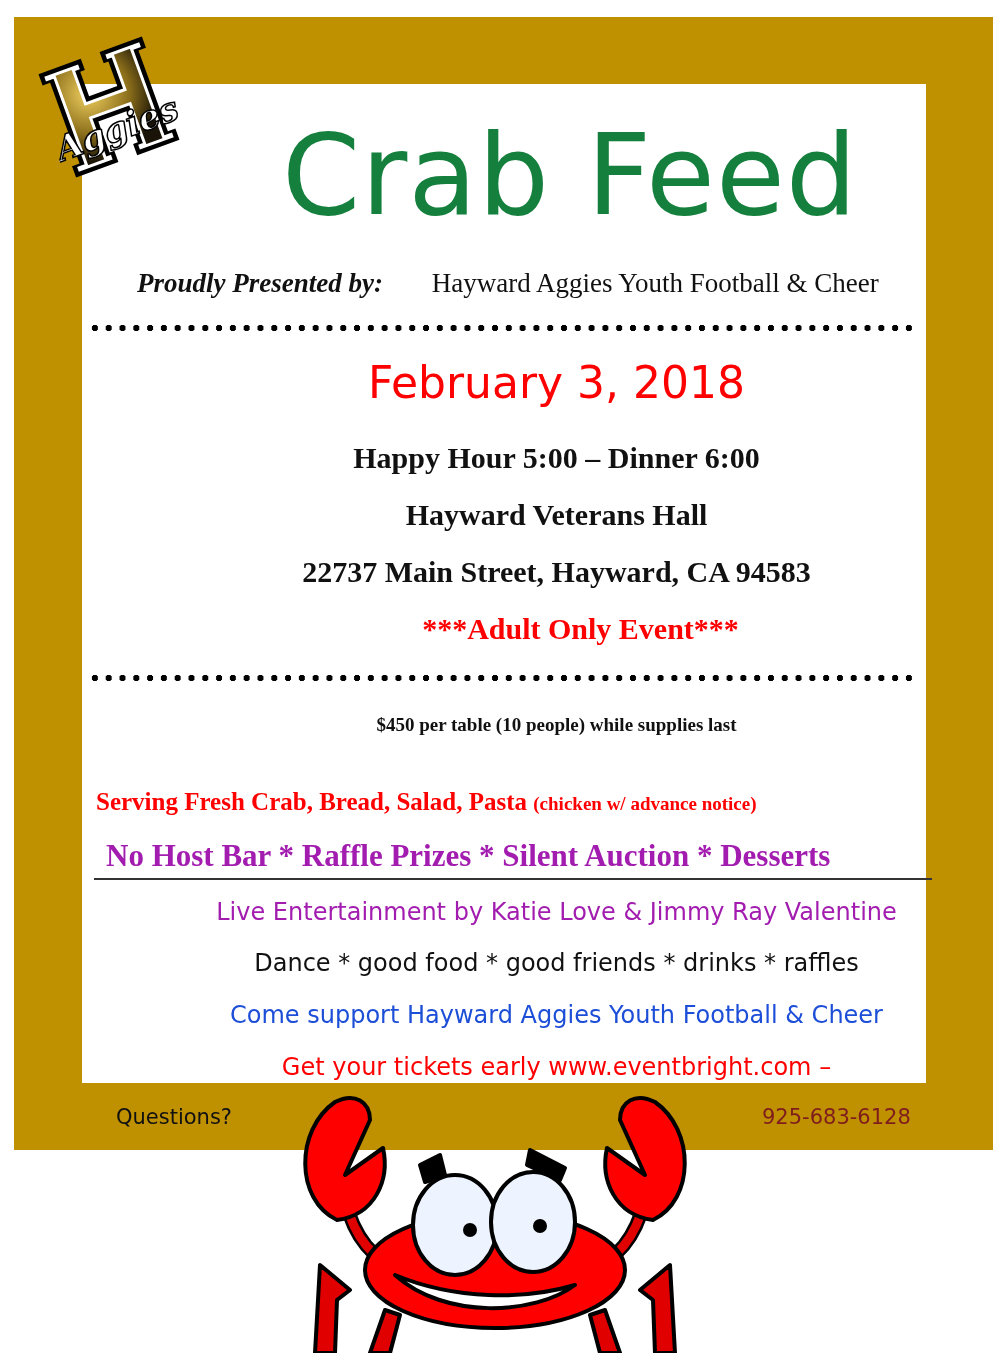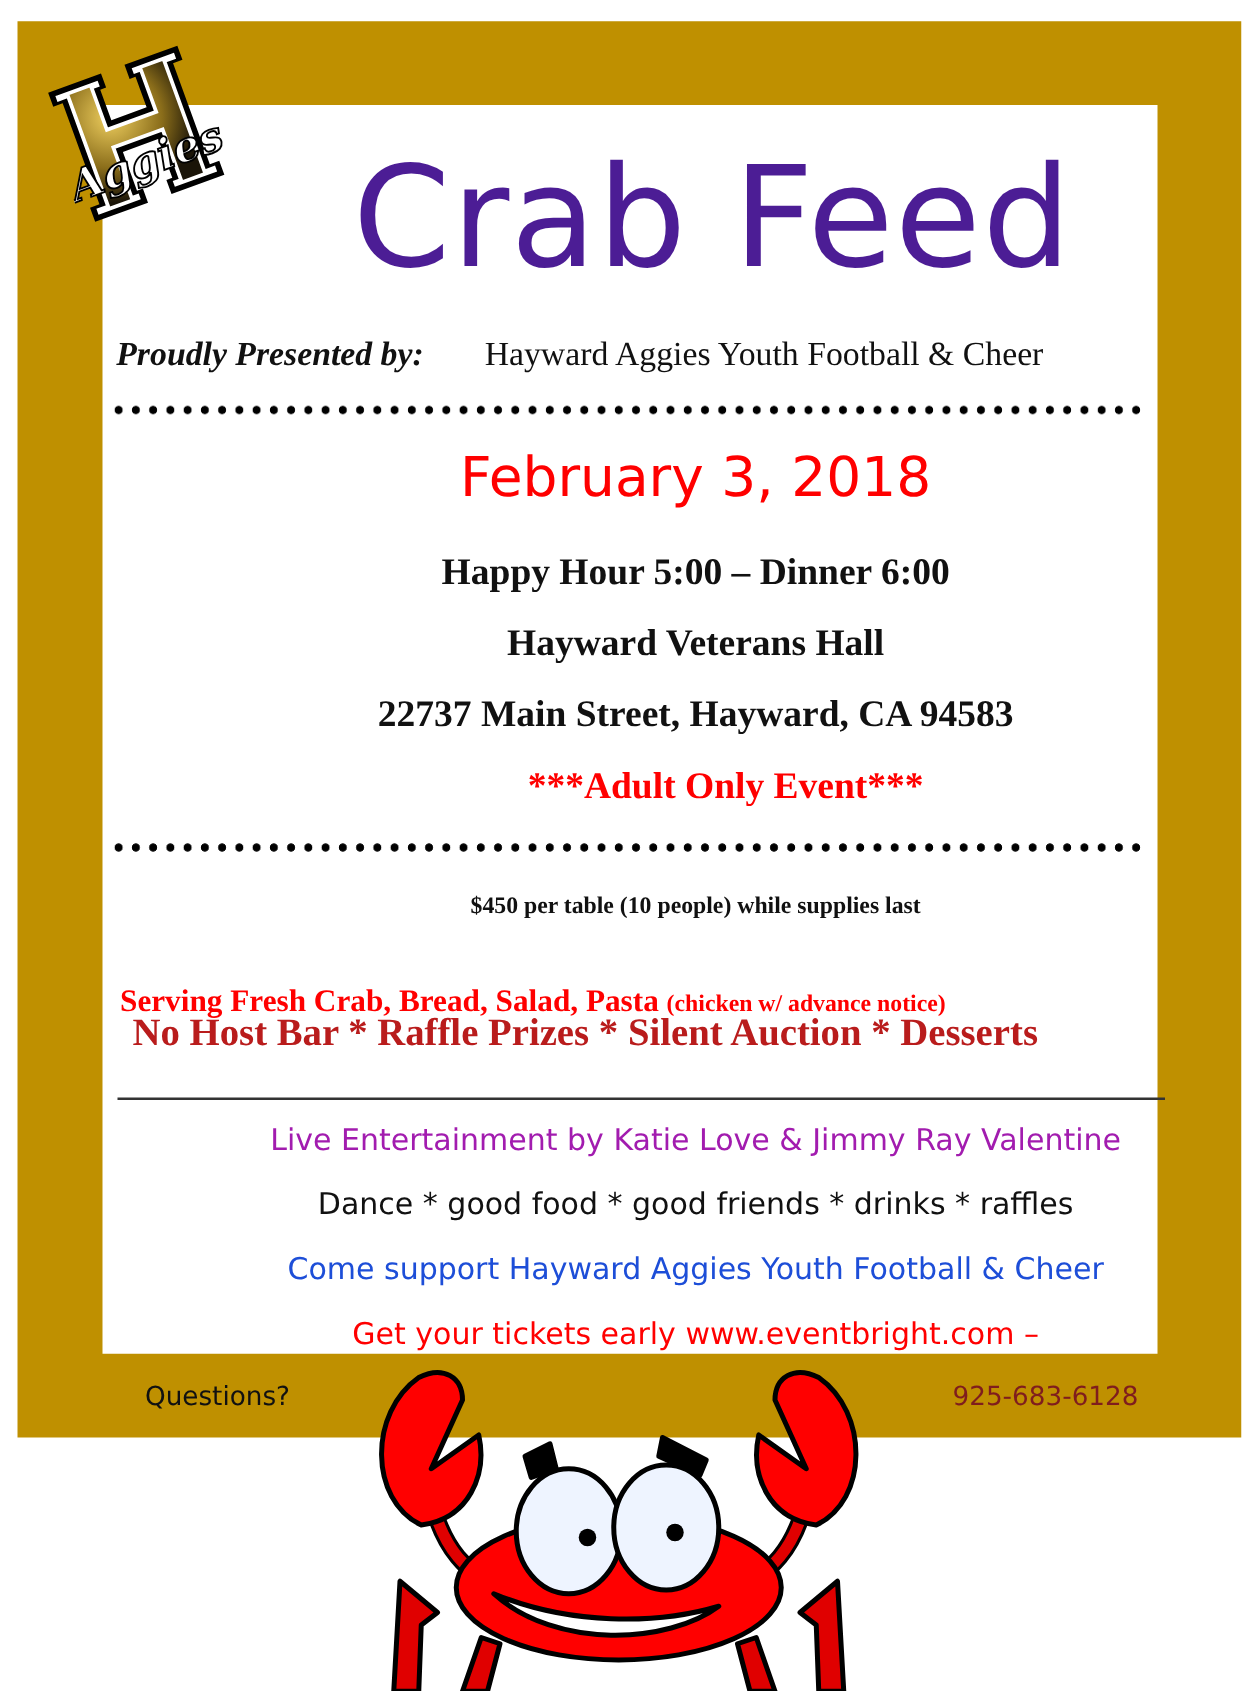--- a/index.html
+++ b/index.html
@@ -1,33 +1,33 @@
 <!DOCTYPE html>
 <html><head>
 <meta charset="utf-8">
 <style>
   html,body{margin:0;padding:0;}
   body{width:1007px;height:1353px;position:relative;background:#ffffff;overflow:hidden;font-family:"Liberation Serif",serif;}
   .frame{position:absolute;left:14px;top:17px;width:979px;height:1133px;background:#bf9000;}
   .panel{position:absolute;left:82px;top:84px;width:844px;height:999px;background:#ffffff;}
   .logo{position:absolute;left:44px;top:42px;width:130px;height:130px;transform:rotate(-20deg);}
-  .title{position:absolute;left:230px;top:105px;width:680px;text-align:center;font-family:"DejaVu Sans",sans-serif;font-size:112px;line-height:140px;color:#4c1d95;letter-spacing:1px;}
+  .title{position:absolute;left:230px;top:105px;width:680px;text-align:center;font-family:"DejaVu Sans",sans-serif;font-size:112px;line-height:140px;color:#15803d;letter-spacing:1px;}
   .presented{position:absolute;left:93px;top:265px;font-size:27px;line-height:36px;color:#111;}
-  .presented .lab{font-style:italic;font-weight:bold;margin-right:42px;}
+  .presented .lab{font-style:italic;font-weight:bold;margin-right:42px;margin-left:44px;}
   .dots{position:absolute;left:88px;width:830px;height:10px;
         background-image:radial-gradient(circle,#000 3px,transparent 3.5px);
         background-size:13.8px 10px;background-repeat:repeat-x;}
   .center{position:absolute;left:72px;width:969px;text-align:center;}
   .date{top:355px;font-family:"DejaVu Sans",sans-serif;font-size:44px;color:#ff0000;line-height:56px;}
   .bold30{font-weight:bold;font-size:30px;color:#111;line-height:40px;}
   .red30{font-weight:bold;font-size:30px;color:#ff0000;line-height:40px;padding-left:24px;}
   .prices{top:710px;font-weight:bold;font-size:19px;line-height:29px;color:#111;}
   .serving{position:absolute;left:96px;top:786px;font-weight:bold;font-size:25px;line-height:32px;color:#ff0000;}
   .serving .small{font-size:19px;}
-  .nohost{position:absolute;left:106px;top:806px;font-weight:bold;font-size:31px;line-height:40px;color:#b91c1c;}
+  .nohost{position:absolute;left:106px;top:836px;font-weight:bold;font-size:31px;line-height:40px;color:#a21caf;}
   .rule{position:absolute;left:94px;top:878px;width:838px;height:2px;background:#333;}
   .casual{font-family:"DejaVu Sans",sans-serif;font-size:24px;line-height:32px;}
   .questions{position:absolute;left:116px;top:1105px;font-family:"DejaVu Sans",sans-serif;font-size:21px;color:#111;}
   .phone{position:absolute;left:762px;top:1105px;font-family:"DejaVu Sans",sans-serif;font-size:21px;color:#7f1d1d;}
   .crab{position:absolute;left:275px;top:1090px;width:440px;height:263px;}
 </style>
 </head>
 <body>
 
 <div class="frame"></div>

